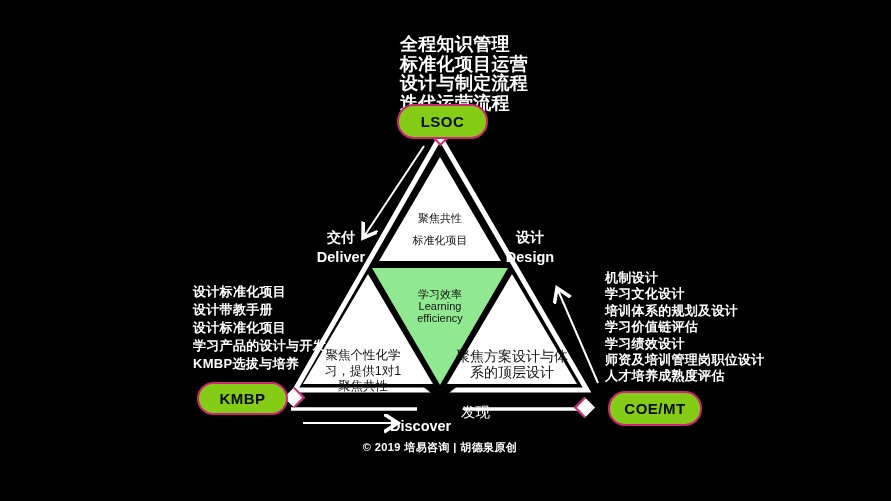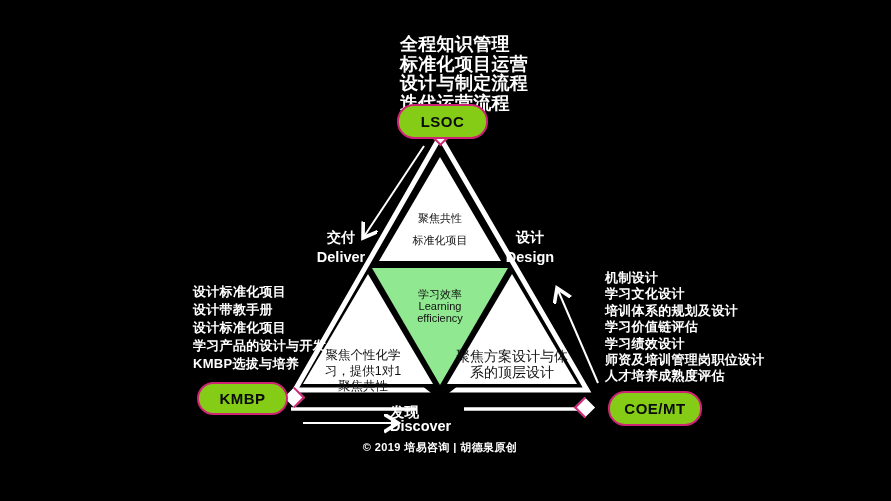--- a/index.html
+++ b/index.html
@@ -12,21 +12,21 @@
   .list{font-weight:700;letter-spacing:.3px;}
   .list div{white-space:nowrap;}
   .top-list{left:400px;top:35px;font-size:18px;line-height:19.5px;}
   .left-list{left:193px;top:283px;font-size:13px;line-height:18px;}
   .right-list{left:605px;top:270px;font-size:13px;line-height:16.4px;}
   .edge-label{width:100px;text-align:center;font-weight:800;}
   .edge-label .zh{font-size:14px;}
   .edge-label .en{font-size:14.5px;margin-top:2px;}
   .deliver{left:291px;top:229px;}
   .design{left:480px;top:229px;}
-  .bottom-zh{left:390px;top:403px;width:100px;text-align:left;font-size:14.5px;font-weight:700;}
+  .bottom-zh{left:390px;top:403px;width:100px;text-align:right;font-size:14.5px;font-weight:400;}
   .bottom-en{left:390px;top:418px;width:100px;text-align:left;font-size:14.5px;font-weight:800;}
   .tri-txt{position:absolute;color:#111111;text-align:center;}
   .tri-txt div{white-space:nowrap;}
   .tt-top{left:370px;top:207px;width:140px;font-size:11px;line-height:22px;font-weight:500;}
   .tt-center{left:380px;top:288px;width:120px;font-size:11px;line-height:12px;font-weight:500;}
   .tt-bl{left:308px;top:348px;width:110px;font-size:12.5px;line-height:15.5px;font-weight:500;}
   .tt-br{left:452px;top:349px;width:120px;font-size:14px;line-height:15.5px;font-weight:500;}
   .pill{
     position:absolute;background:#84cc16;border:2.5px solid #cf2475;border-radius:17px;
     display:flex;align-items:center;justify-content:center;

